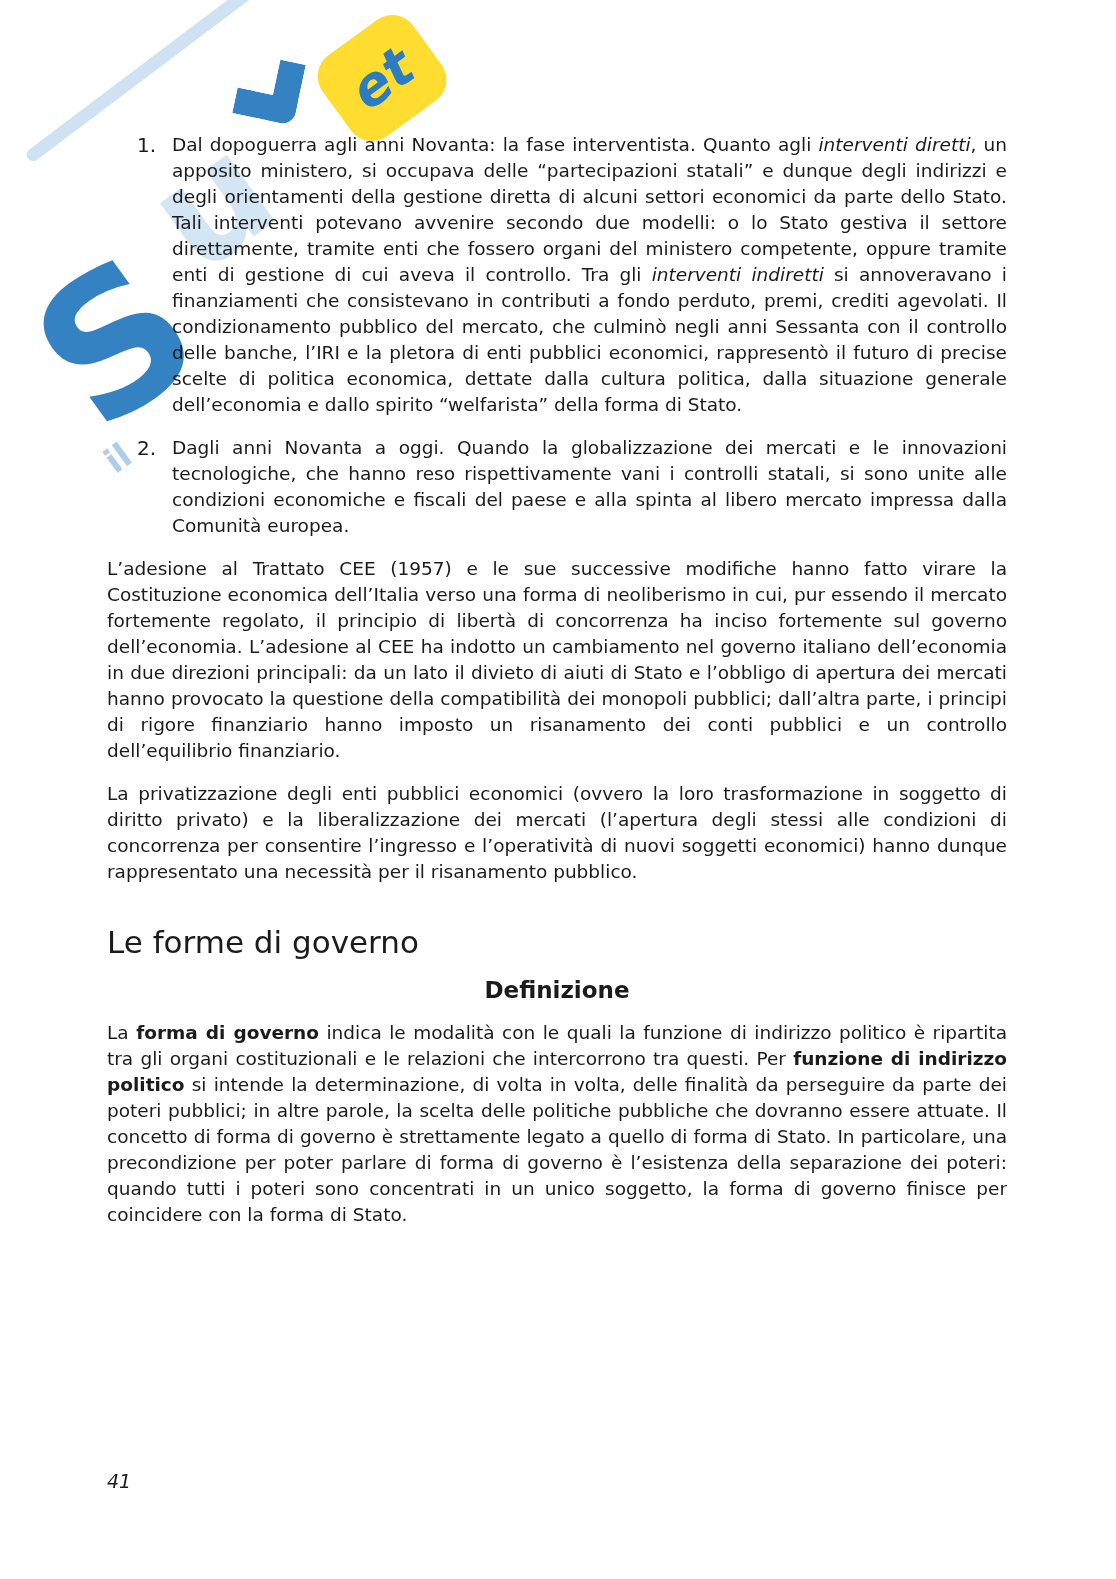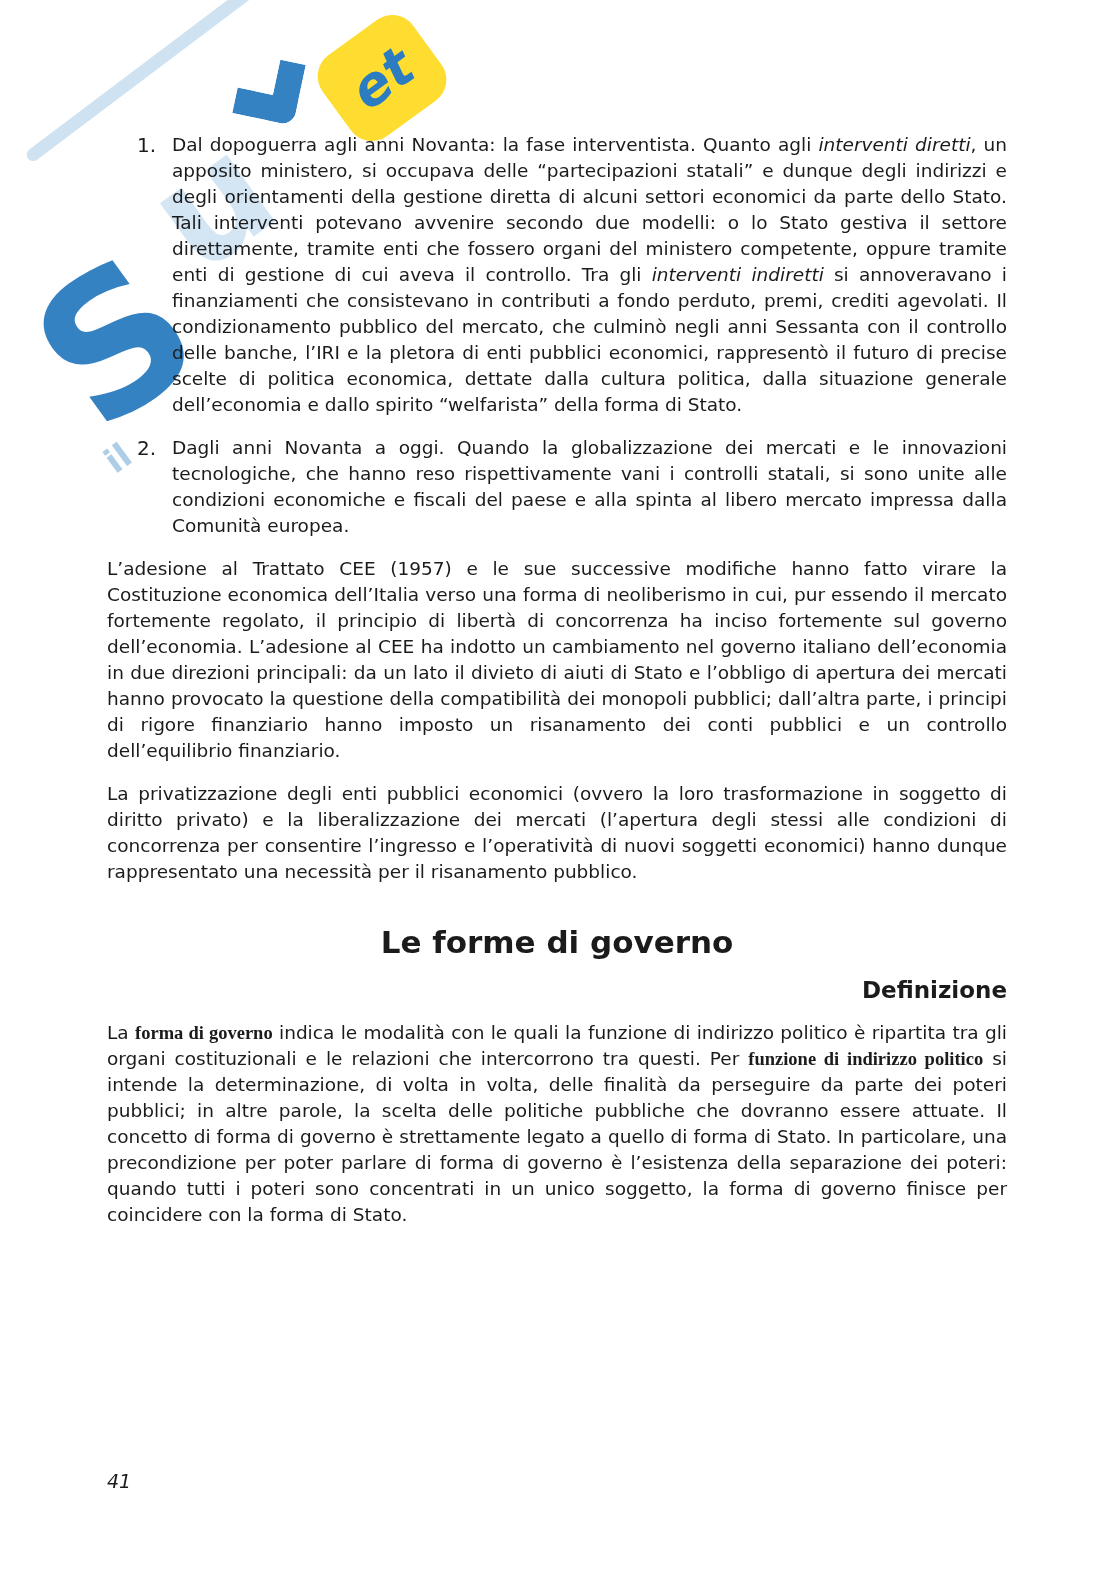--- a/index.html
+++ b/index.html
@@ -59,28 +59,28 @@
     text-align: justify;
   }
   .list-item { display: flex; margin: 0 0 17px 0; }
   .list-num {
     flex: 0 0 65px; width: 65px; padding-left: 30px;
     font-size: 20px; line-height: 26px;
   }
   .list-body { flex: 1 1 auto; text-align: justify; }
   .para { margin: 7px 0 17px 0; }
   em { }
-  strong { font-weight: bold; font-family: Liberation Serif, serif; }
+  strong { font-weight: bold; }
   .doc-h1 {
-    font-size: 31px; font-weight: bold; line-height: 1.2;
-    margin: 39px 0 16px 0; text-align: center;
+    font-size: 31px; font-weight: normal; line-height: 1.2;
+    margin: 39px 0 16px 0; text-align: left;
   }
   .doc-h2 {
     font-size: 23px; font-weight: bold; line-height: 1.2;
-    margin: 0 0 15px 0; text-align: right;
+    margin: 0 0 15px 0; text-align: center;
   }
   .page-number {
     position: absolute; left: 107px; top: 1468px;
     font-size: 19px; line-height: 26px; font-style: italic;
   }
 </style>
 </head>
 <body>
 
 <div class="page">

